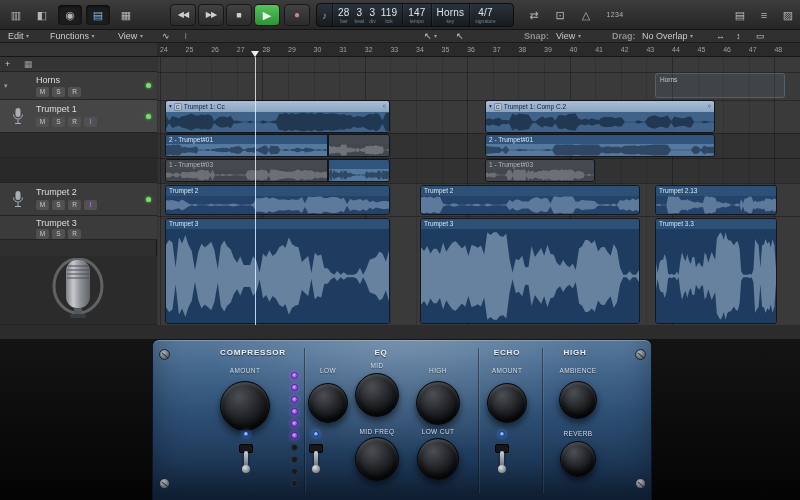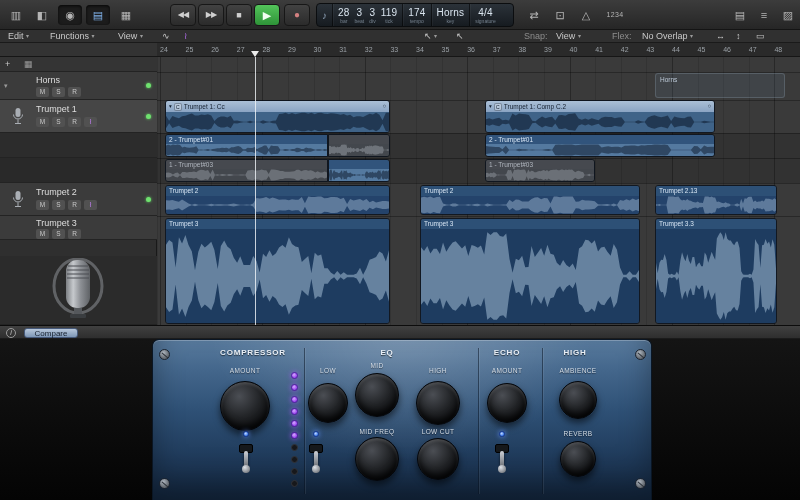--- a/index.html
+++ b/index.html
@@ -20,21 +20,21 @@
   .lpos{flex-direction:row;gap:5px;}
   .lcol{display:flex;flex-direction:column;align-items:center;}
   .lnum{font-size:10px;color:#d9e4ee;line-height:11px;letter-spacing:.02em;}
   .llab{font-size:5px;color:#75828f;line-height:6px;}
   .lnote{font-size:10px;color:#8fa3b8;justify-content:center;}
   .counter{font-size:7px;letter-spacing:.05em;}
 
   
   .menurow{left:0;top:30px;width:800px;height:13px;background:#303030;border-bottom:1px solid #1a1a1a;font-size:9px;line-height:13px;color:#c9c9c9;}
   .mitem{position:absolute;top:0;white-space:nowrap;background:none;border:none;color:#c9c9c9;font-size:9px;line-height:13px;padding:0;}
-  .mgray{color:#8d8d8d;}
+  .mgray{color:#8d8d8d;font-weight:bold;}
   .chev{font-size:6px;color:#9a9a9a;vertical-align:1px;}
   .purple{color:#b06ce8;}
 
   
   .rulerblank{left:0;top:43px;width:157px;height:14px;background:#333;border-bottom:1px solid #161616;}
   .ruler{left:157px;top:43px;width:643px;height:14px;background:#2a2a2a;border-bottom:1px solid #161616;}
   .rbar{position:absolute;top:3px;font-size:7px;color:#9aa0a6;}
   .phtri{position:absolute;left:94px;top:8px;width:0;height:0;border-left:4px solid transparent;border-right:4px solid transparent;border-top:6px solid #ececec;}
 
   
@@ -134,29 +134,29 @@
         <div class="lcol">
             <span class="lnum">3</span>
             <span class="llab">div</span>
           </div>
         <div class="lcol">
             <span class="lnum">119</span>
             <span class="llab">tick</span>
           </div>
       </div>
       <div class="lseg">
-          <span class="lnum">174</span>
+          <span class="lnum">147</span>
           <span class="llab">tempo</span>
         </div>
       <div class="lseg">
           <span class="lnum">Horns</span>
           <span class="llab">key</span>
         </div>
       <div class="lseg">
-          <span class="lnum">4/4</span>
+          <span class="lnum">4/7</span>
           <span class="llab">signature</span>
         </div>
     </div>
 
     <button class="tbbtn" style="left:522px">⇄</button>
     <button class="tbbtn" style="left:548px">⊡</button>
     <button class="tbbtn" style="left:574px">△</button>
     <button class="tbbtn counter" style="left:600px;width:30px">1234</button>
 
     <button class="tbbtn" style="left:728px">▤</button>
@@ -167,21 +167,21 @@
   <div class="menurow abs">
     <button class="mitem" style="left:8px"><span>Edit</span> <span class="chev">▾</span></button>
     <button class="mitem" style="left:50px"><span>Functions</span> <span class="chev">▾</span></button>
     <button class="mitem" style="left:118px"><span>View</span> <span class="chev">▾</span></button>
     <button class="mitem" style="left:162px">∿</button>
     <button class="mitem purple" style="left:184px">≀</button>
     <button class="mitem" style="left:424px"><span>↖</span> <span class="chev">▾</span></button>
     <button class="mitem" style="left:456px"><span>↖</span></button>
     <span class="mitem mgray" style="left:524px">Snap:</span>
     <button class="mitem" style="left:556px"><span>View</span> <span class="chev">▾</span></button>
-    <span class="mitem mgray" style="left:612px">Flex:</span>
+    <span class="mitem mgray" style="left:612px">Drag:</span>
     <button class="mitem" style="left:642px"><span>No Overlap</span> <span class="chev">▾</span></button>
     <button class="mitem" style="left:716px">↔</button>
     <button class="mitem" style="left:736px">↕</button>
     <button class="mitem" style="left:756px">▭</button>
   </div>
 
   <div class="rulerblank abs"></div>
   <div class="ruler abs">
     <div>
         <span class="rbar" style="left: 3px;">24</span>
@@ -459,30 +459,26 @@
       <div class="rbody body-t3" style="top:10px">
           <svg class="wave" viewBox="0 0 100 30" preserveAspectRatio="none">
             <path d="M0,15 L0.0,10.8 L1.4,14.1 L2.9,10.8 L4.3,9.8 L5.8,9.9 L7.2,8.0 L8.7,9.9 L10.1,14.2 L11.6,14.6 L13.0,14.3 L14.5,14.6 L15.9,14.6 L17.4,13.6 L18.8,14.6 L20.3,10.1 L21.7,7.4 L23.2,9.2 L24.6,10.3 L26.1,8.0 L27.5,10.1 L29.0,11.2 L30.4,8.9 L31.9,8.9 L33.3,12.2 L34.8,11.2 L36.2,10.7 L37.7,11.9 L39.1,11.9 L40.6,7.5 L42.0,8.4 L43.5,10.8 L44.9,9.1 L46.4,7.3 L47.8,8.6 L49.3,9.8 L50.7,3.0 L52.2,1.9 L53.6,1.0 L55.1,1.8 L56.5,3.5 L58.0,1.0 L59.4,3.1 L60.9,3.7 L62.3,3.7 L63.8,4.6 L65.2,5.2 L66.7,4.1 L68.1,4.0 L69.6,6.1 L71.0,13.5 L72.5,14.5 L73.9,14.6 L75.4,14.6 L76.8,14.6 L78.3,14.3 L79.7,14.6 L81.2,12.9 L82.6,3.2 L84.1,4.4 L85.5,5.1 L87.0,12.4 L88.4,5.2 L89.9,5.0 L91.3,3.2 L92.8,4.7 L94.2,4.0 L95.7,5.9 L97.1,3.3 L98.6,5.0 L100.0,12.6 L100.0,17.4 L98.6,25.0 L97.1,26.7 L95.7,24.1 L94.2,26.0 L92.8,25.3 L91.3,26.8 L89.9,25.0 L88.4,24.8 L87.0,17.6 L85.5,24.9 L84.1,25.6 L82.6,26.8 L81.2,17.1 L79.7,15.4 L78.3,15.7 L76.8,15.4 L75.4,15.4 L73.9,15.4 L72.5,15.5 L71.0,16.5 L69.6,23.9 L68.1,26.0 L66.7,25.9 L65.2,24.8 L63.8,25.4 L62.3,26.3 L60.9,26.3 L59.4,26.9 L58.0,29.0 L56.5,26.5 L55.1,28.2 L53.6,29.0 L52.2,28.1 L50.7,27.0 L49.3,20.2 L47.8,21.4 L46.4,22.7 L44.9,20.9 L43.5,19.2 L42.0,21.6 L40.6,22.5 L39.1,18.1 L37.7,18.1 L36.2,19.3 L34.8,18.8 L33.3,17.8 L31.9,21.1 L30.4,21.1 L29.0,18.8 L27.5,19.9 L26.1,22.0 L24.6,19.7 L23.2,20.8 L21.7,22.6 L20.3,19.9 L18.8,15.4 L17.4,16.4 L15.9,15.4 L14.5,15.4 L13.0,15.7 L11.6,15.4 L10.1,15.8 L8.7,20.1 L7.2,22.0 L5.8,20.1 L4.3,20.2 L2.9,19.2 L1.4,15.9 L0.0,19.2 Z" fill="rgba(150,176,202,.6)"></path>
           </svg>
         </div>
     </div>
 
     <div class="playline"></div>
   </div>
 
-  <div class="scbar abs">
-    <button class="infobtn">i</button>
-    <button class="comparebtn">Compare</button>
-  </div>
 
   <div class="scarea abs">
     <div class="panel">
 
       <div class="sctitle" style="left:100px;top:8px">COMPRESSOR</div>
-      <div class="sctitle" style="left:234px;top:8px">EQ</div>
+      <div class="sctitle" style="left:228px;top:8px">EQ</div>
       <div class="sctitle" style="left:354px;top:8px">ECHO</div>
       <div class="sctitle" style="left:422px;top:8px">HIGH</div>
 
       <div class="scdiv" style="left:151px"></div>
       <div class="scdiv" style="left:325px"></div>
       <div class="scdiv" style="left:389px"></div>
 
       <div class="sclabel" style="left:92px;top:27px">AMOUNT</div>
       <div class="knob" style="left:67px;top:41px;width:50px;height:50px"></div>
       <div class="mledcol" style="left:138px;top:32px">

